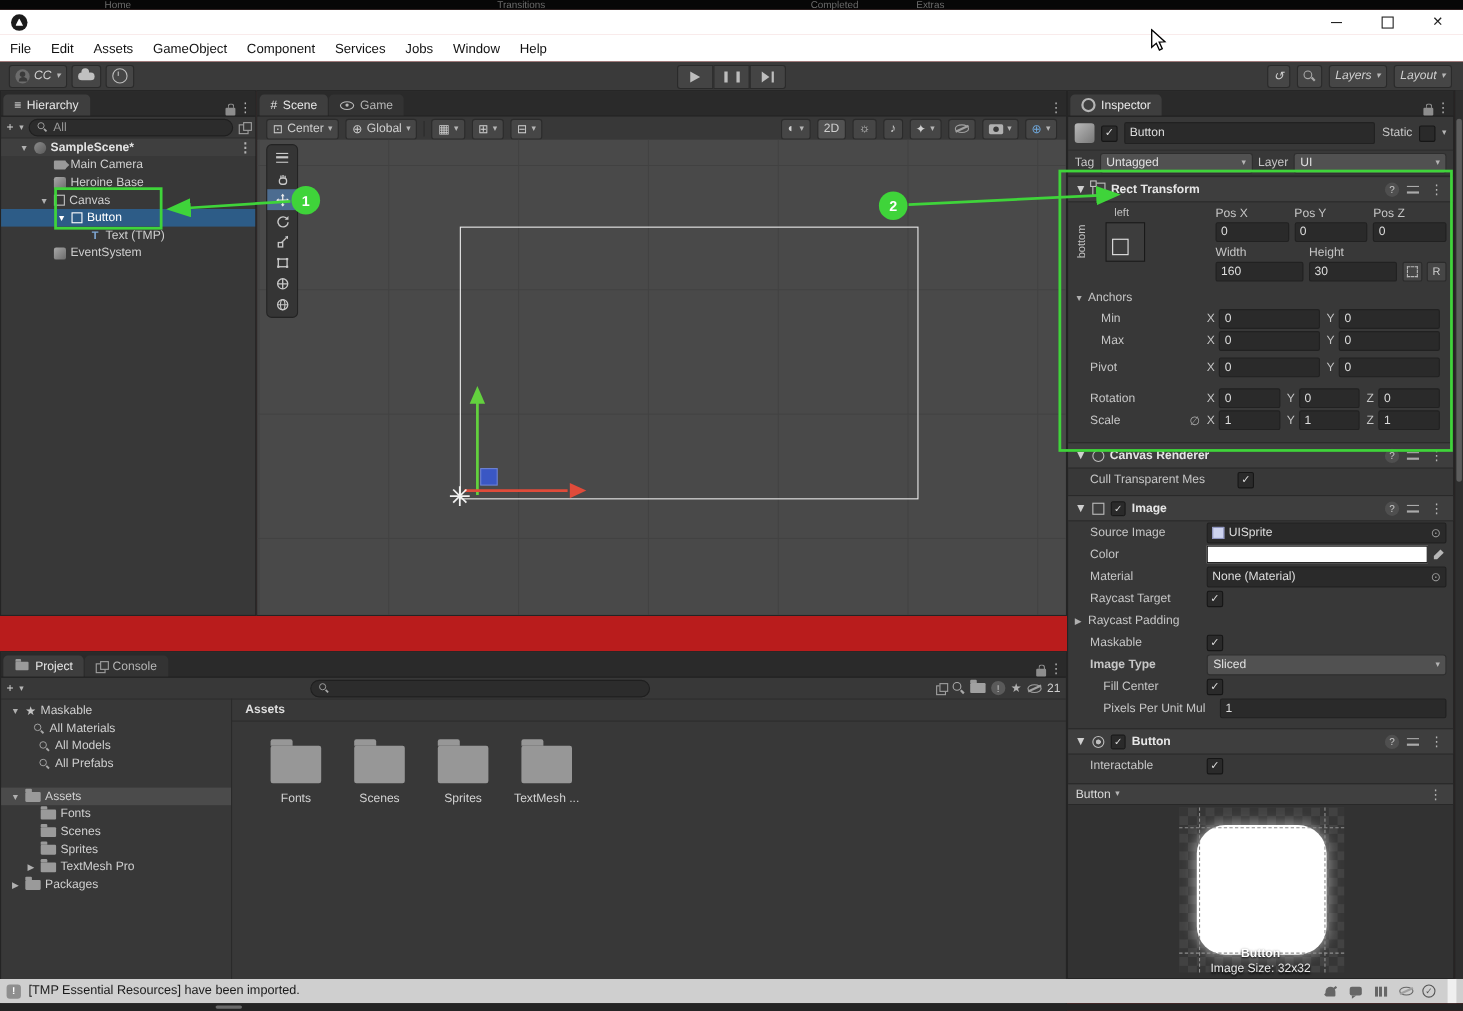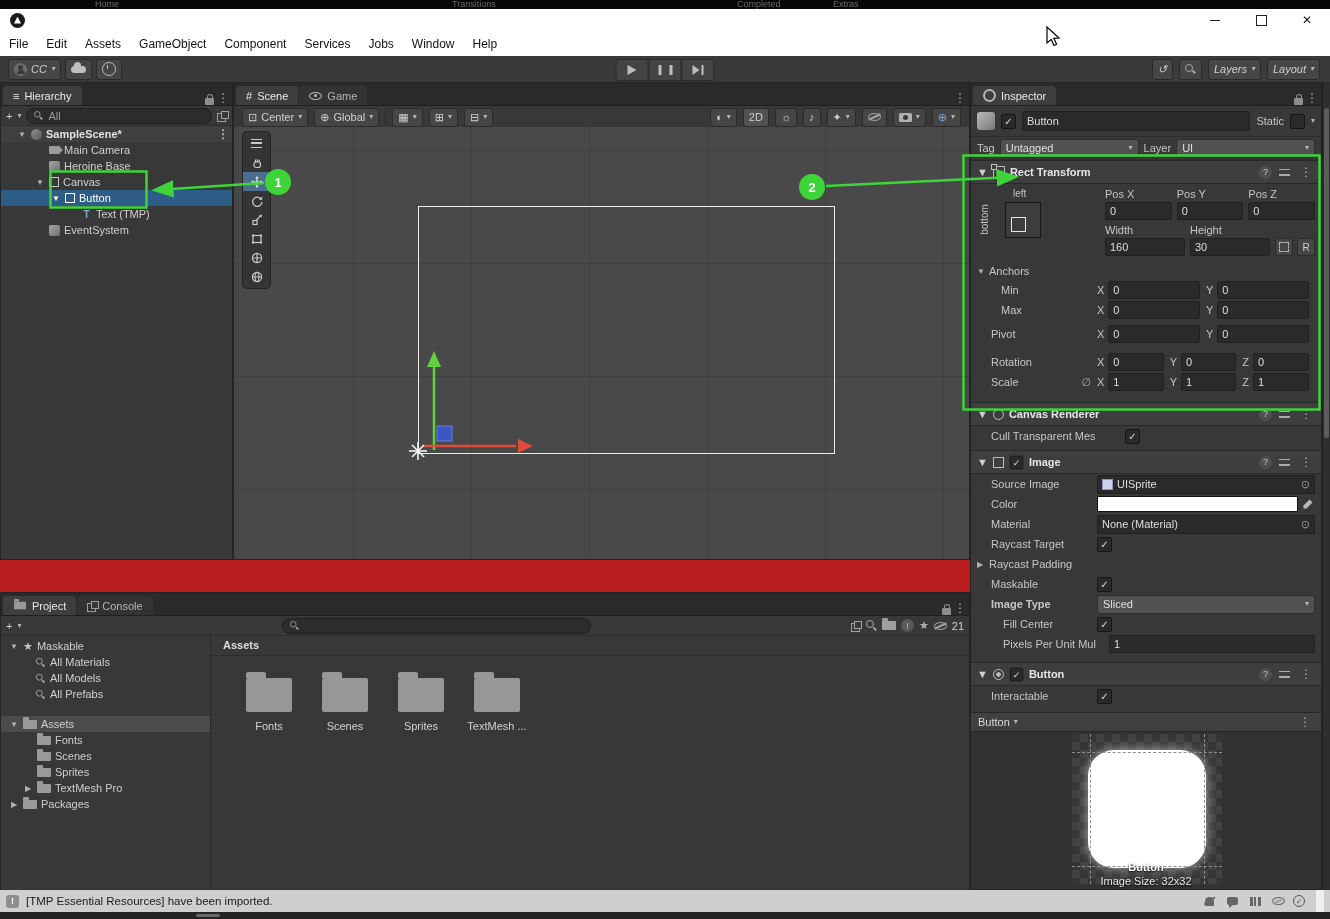--- a/index.html
+++ b/index.html
@@ -463,21 +463,21 @@
       <span class="eyeoff"></span>
       <span style="color:#cfcfcf;">21</span>
     </div>
     <div class="pbody">
       <div class="ptree">
         <div class="hrow" style="padding-left:8px;">
           <span class="fold">▼</span>
           <span style="color:#c2c2c2;">★</span>
           <span>Maskable</span>
         </div>
-        <div class="hrow" style="padding-left:34px;">
+        <div class="hrow" style="margin-left:29px;">
           <span class="mag" style="transform:scale(.85);"></span>
           <span>All Materials</span>
         </div>
         <div class="hrow" style="padding-left:34px;">
           <span class="mag" style="transform:scale(.85);"></span>
           <span>All Models</span>
         </div>
         <div class="hrow" style="padding-left:34px;">
           <span class="mag" style="transform:scale(.85);"></span>
           <span>All Prefabs</span>

